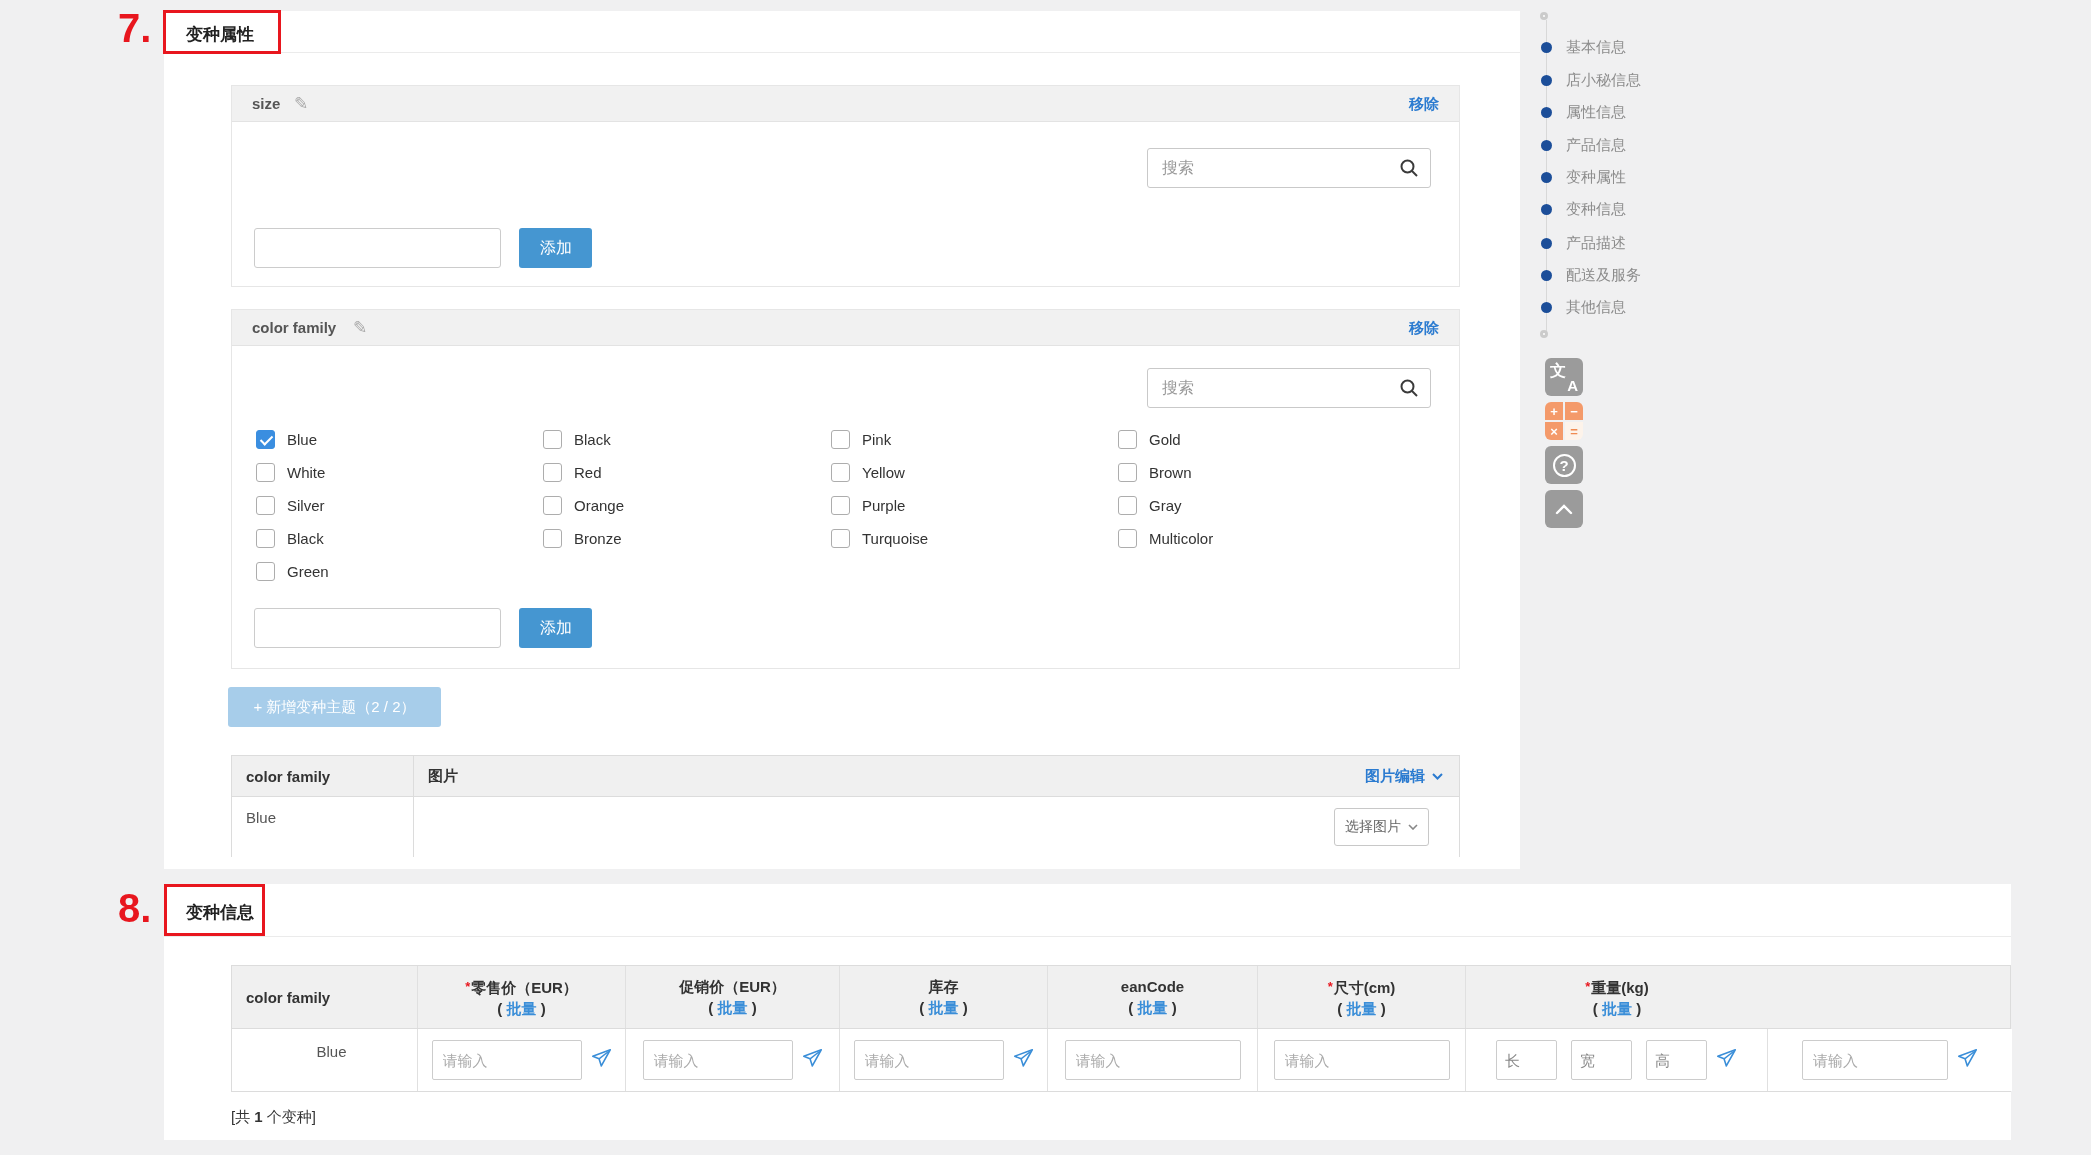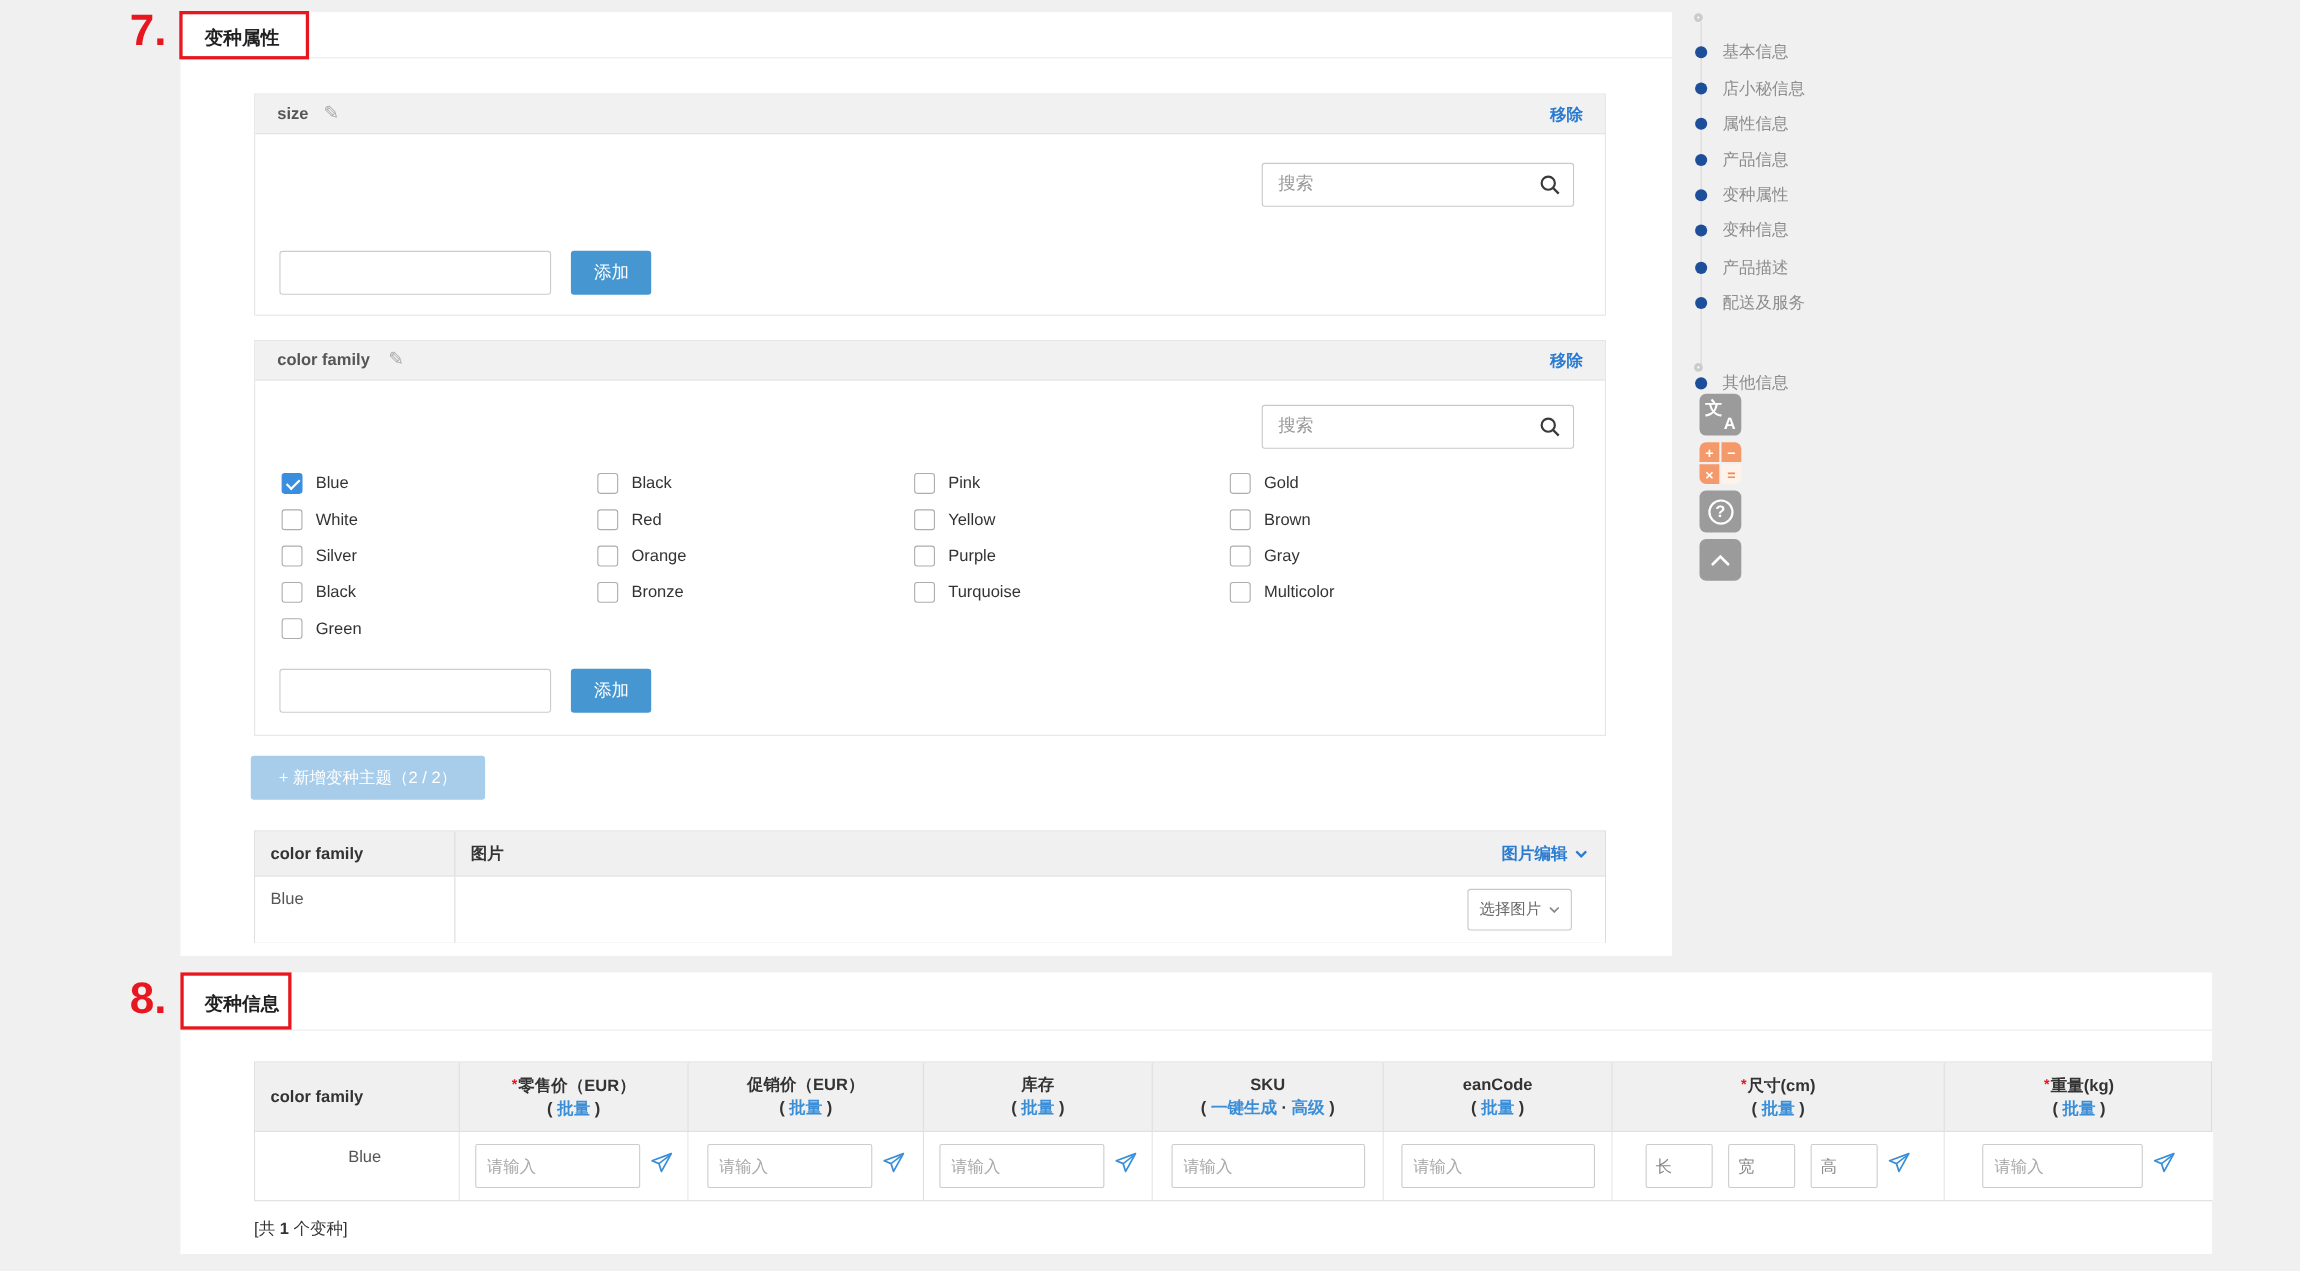--- a/index.html
+++ b/index.html
@@ -276,24 +276,20 @@
         </div>
         <div class="vt-cell">
           <span class="h1">促销价（EUR）</span>
           <span class="h2"><span>(</span> <span class="blue-link">批量</span> <span>)</span></span>
         </div>
         <div class="vt-cell">
           <span class="h1">库存</span>
           <span class="h2"><span>(</span> <span class="blue-link">批量</span> <span>)</span></span>
         </div>
         <div class="vt-cell">
-          <span class="h1">SKU</span>
-          <span class="h2"><span>(</span> <span class="blue-link">一键生成</span> <span>·</span> <span class="blue-link">高级</span> <span>)</span></span>
-        </div>
-        <div class="vt-cell">
           <span class="h1">eanCode</span>
           <span class="h2"><span>(</span> <span class="blue-link">批量</span> <span>)</span></span>
         </div>
         <div class="vt-cell">
           <span class="h1"><span class="req">*</span><span>尺寸(cm)</span></span>
           <span class="h2"><span>(</span> <span class="blue-link">批量</span> <span>)</span></span>
         </div>
         <div class="vt-cell">
           <span class="h1"><span class="req">*</span><span>重量(kg)</span></span>
           <span class="h2"><span>(</span> <span class="blue-link">批量</span> <span>)</span></span>
@@ -380,21 +376,21 @@
       <span class="nav-label">变种信息</span>
     </div>
   <div class="nav-item" style="top:232px;">
       <span class="nav-dot"></span>
       <span class="nav-label">产品描述</span>
     </div>
   <div class="nav-item" style="top:264px;font-family:Liberation Serif, serif;">
       <span class="nav-dot"></span>
       <span class="nav-label">配送及服务</span>
     </div>
-  <div class="nav-item" style="top:296px;margin-top:41px;">
+  <div class="nav-item" style="top:296px;">
       <span class="nav-dot"></span>
       <span class="nav-label">其他信息</span>
     </div>
   <div class="ring" id="ring-bottom"></div>
 
   <div class="side-icon gray-icon" id="icon-translate" style="position:absolute;">
     <span class="tr-glyph1">文</span>
     <span class="tr-glyph2">A</span>
   </div>
   <div class="side-icon" id="icon-calc">

